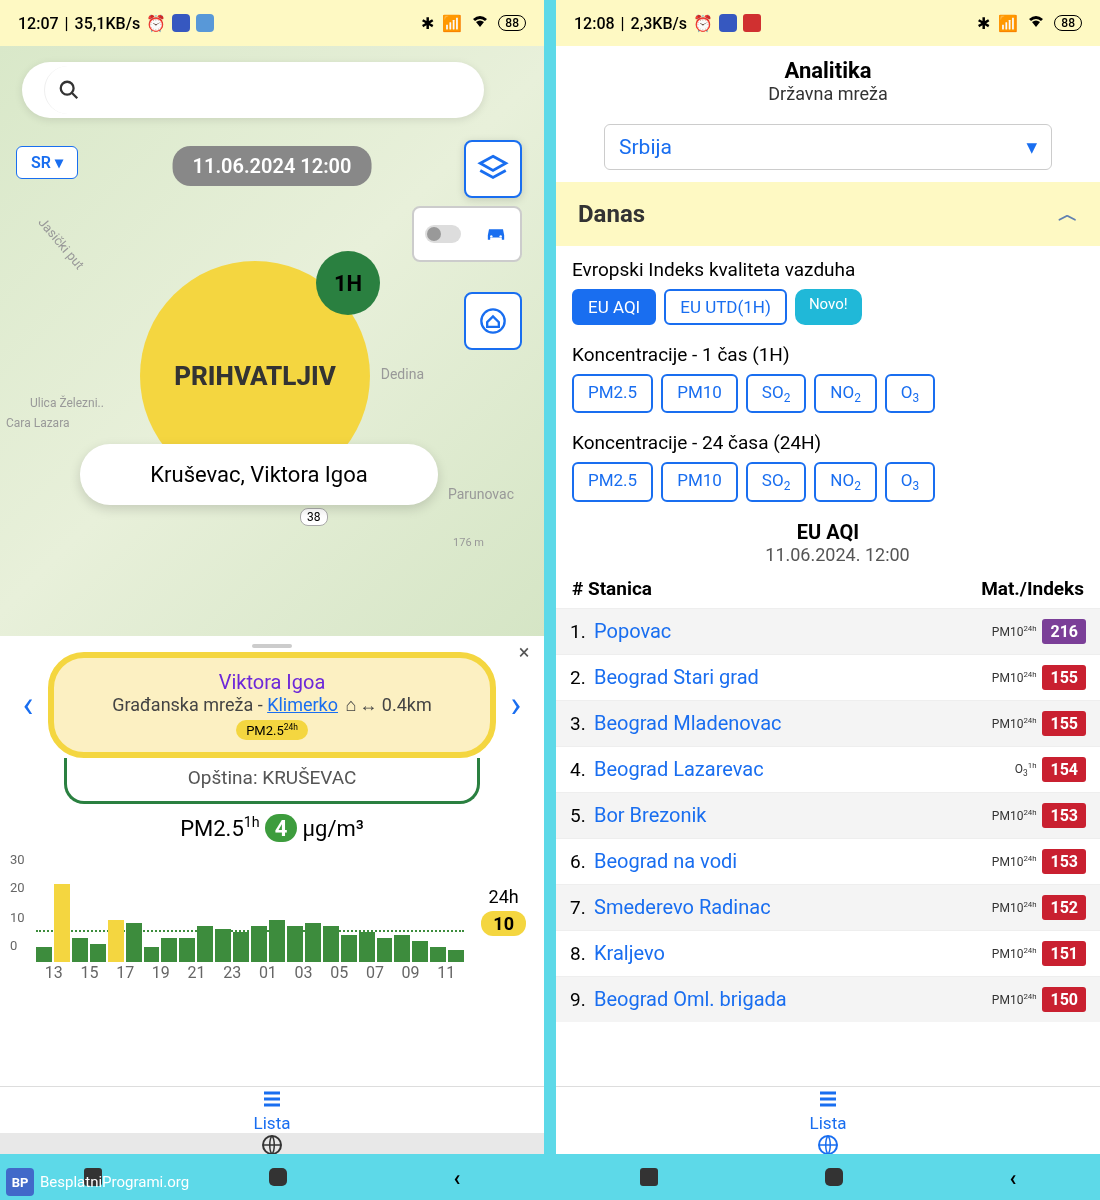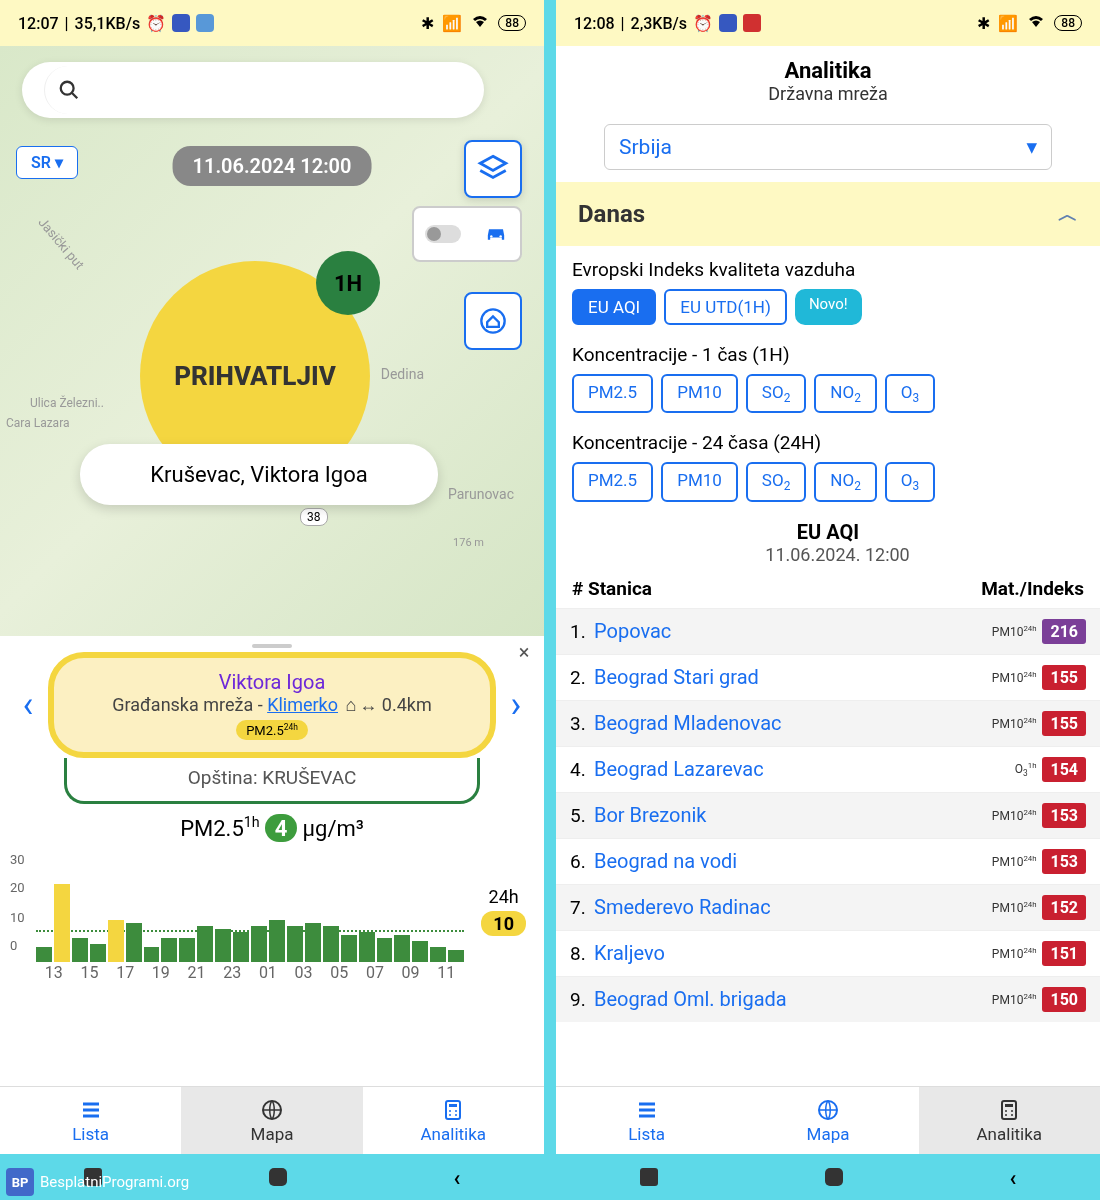--- a/index.html
+++ b/index.html
@@ -45,21 +45,21 @@
 .chart-y { position: absolute; left: 10px; font-size: 13px; color: #666; }
 .chart-bars { position: absolute; left: 36px; right: 80px; bottom: 20px; height: 90px; display: flex; align-items: flex-end; gap: 2px; }
 .bar { flex: 1; background: #3d8c3d; }
 .bar.y { background: #f4d640; }
 .chart-x { position: absolute; bottom: 0; left: 36px; right: 80px; display: flex; font-size: 16px; color: #666; }
 .chart-x span { flex: 2; text-align: center; }
 .h24 { position: absolute; right: 18px; top: 34px; font-size: 18px; text-align: center; }
 .h24-v { background: #f4d640; border-radius: 12px; padding: 2px 12px; font-weight: 700; margin-top: 4px; }
 .grid10 { position: absolute; left: 36px; right: 80px; bottom: 50px; border-top: 2px dotted #3d8c3d; }
 
-.bottom-nav { height: 68px; display: flex; border-top: 1px solid #ddd; }
+.bottom-nav { height: 68px; display: flex; border-top: 1px solid #ddd; flex-direction: column; }
 .nav-item { flex: 1; display: flex; flex-direction: column; align-items: center; justify-content: center; gap: 2px; font-size: 17px; }
 .nav-item.active { color: #333; background: #e8e8e8; }
 .nav-item.blue { color: #196ef0; }
 .sys-nav { height: 46px; background: #5dd9e8; display: flex; align-items: center; justify-content: space-around; position: relative; }
 .bp-badge { position: absolute; left: 6px; bottom: 4px; display: flex; align-items: center; gap: 6px; color: #fff; font-size: 15px; }
 .bp-logo { width: 28px; height: 28px; background: #4169c9; color: #fff; display: flex; align-items: center; justify-content: center; font-size: 13px; font-weight: 700; border-radius: 4px; }
 
 
 .rhead { text-align: center; padding: 12px 0; }
 .rhead h1 { font-size: 22px; font-weight: 700; }

